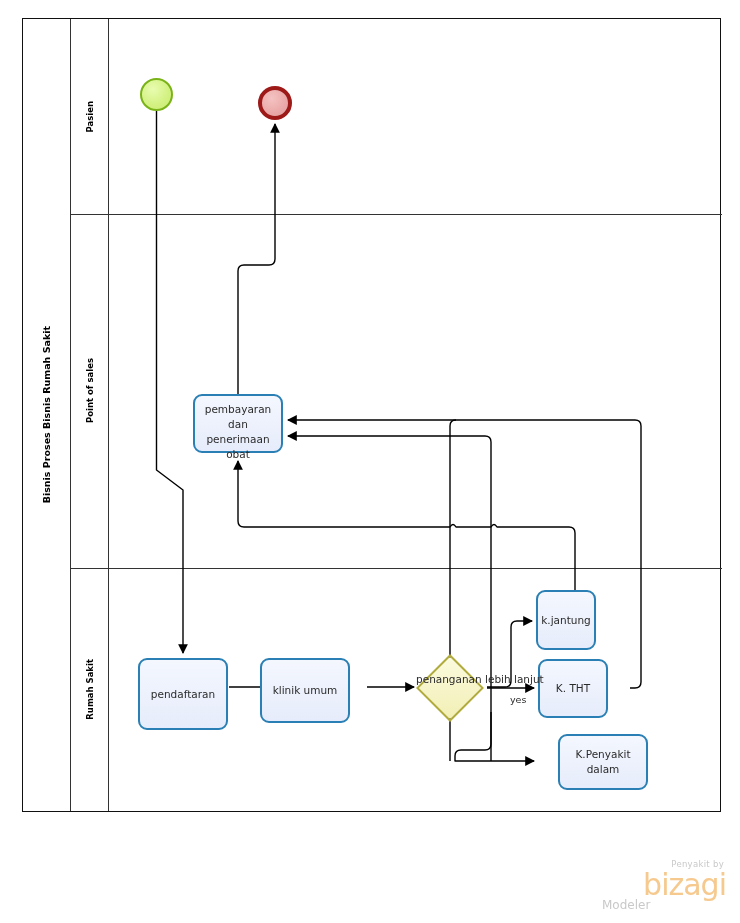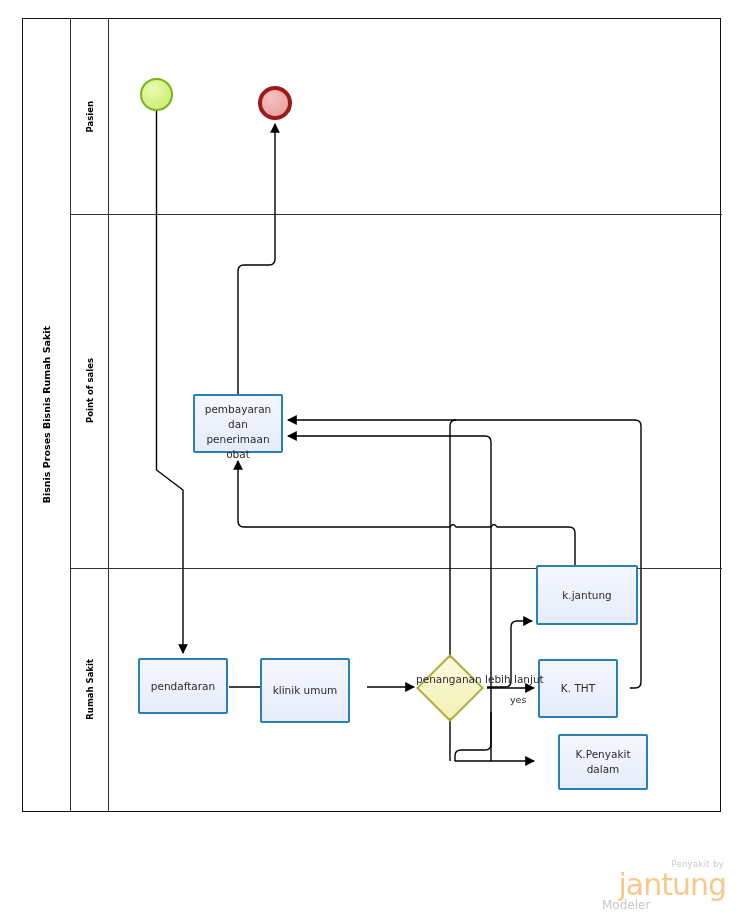--- a/index.html
+++ b/index.html
@@ -84,21 +84,21 @@
     width: 651px;
     height: 0;
     border-top: 1.2px solid #333333;
   }
 
   
   .task {
     position: absolute;
     box-sizing: border-box;
     border: 2px solid #2a7fb4;
-    border-radius: 2px;
+    border-radius: 9px;
     background: linear-gradient(to bottom, #f4f7fe 0%, #e6ecfb 100%);
     display: flex;
     align-items: center;
     justify-content: center;
     text-align: center;
     font-size: 10.5px;
     color: #2b2b2b;
     line-height: 15px;
     overflow: visible;
   }
@@ -261,48 +261,48 @@
     </g>
   </svg>
 
   <div class="event start" style="left:140px; top:78px;"></div>
   <div class="event end" style="left:258px; top:86px;"></div>
 
   <div class="task overflow" style="left:193px; top:394px; width:90px; height:59px;">
     <span class="task-text">pembayaran dan penerimaan obat</span>
   </div>
 
-  <div class="task" style="left:138px; top:658px; width:90px; height:56px;">
+  <div class="task" style="left:138px; top:658px; width:90px; height:72px;">
     <span class="task-text">pendaftaran</span>
   </div>
 
   <div class="task" style="left:260px; top:658px; width:90px; height:65px;">
     <span class="task-text">klinik umum</span>
   </div>
 
-  <div class="task" style="left:536px; top:565px; width:102px; height:60px;">
+  <div class="task" style="left:536px; top:590px; width:60px; height:60px;">
     <span class="task-text">k.jantung</span>
   </div>
 
-  <div class="task" style="left:538px; top:659px; width:80px; height:59px;">
+  <div class="task" style="left:538px; top:659px; width:70px; height:59px;">
     <span class="task-text">K. THT</span>
   </div>
 
   <div class="task" style="left:558px; top:734px; width:90px; height:56px;">
     <span class="task-text">K.Penyakit dalam</span>
   </div>
 
   <div class="gateway" style="left:426px; top:664px;"></div>
   <div class="gateway-label" style="left:416px; top:672px; width:70px;">
     <span>penanganan lebih lanjut</span>
   </div>
 
   <div class="edge-label" style="left:510px; top:694px;">
     <span>yes</span>
   </div>
 
   <div class="logo">
     <div class="powered">Penyakit by</div>
-    <div class="brand">jantung</div>
+    <div class="brand">bizagi</div>
     <div class="modeler">Modeler</div>
   </div>
 
 </div>
 
 </body></html>

